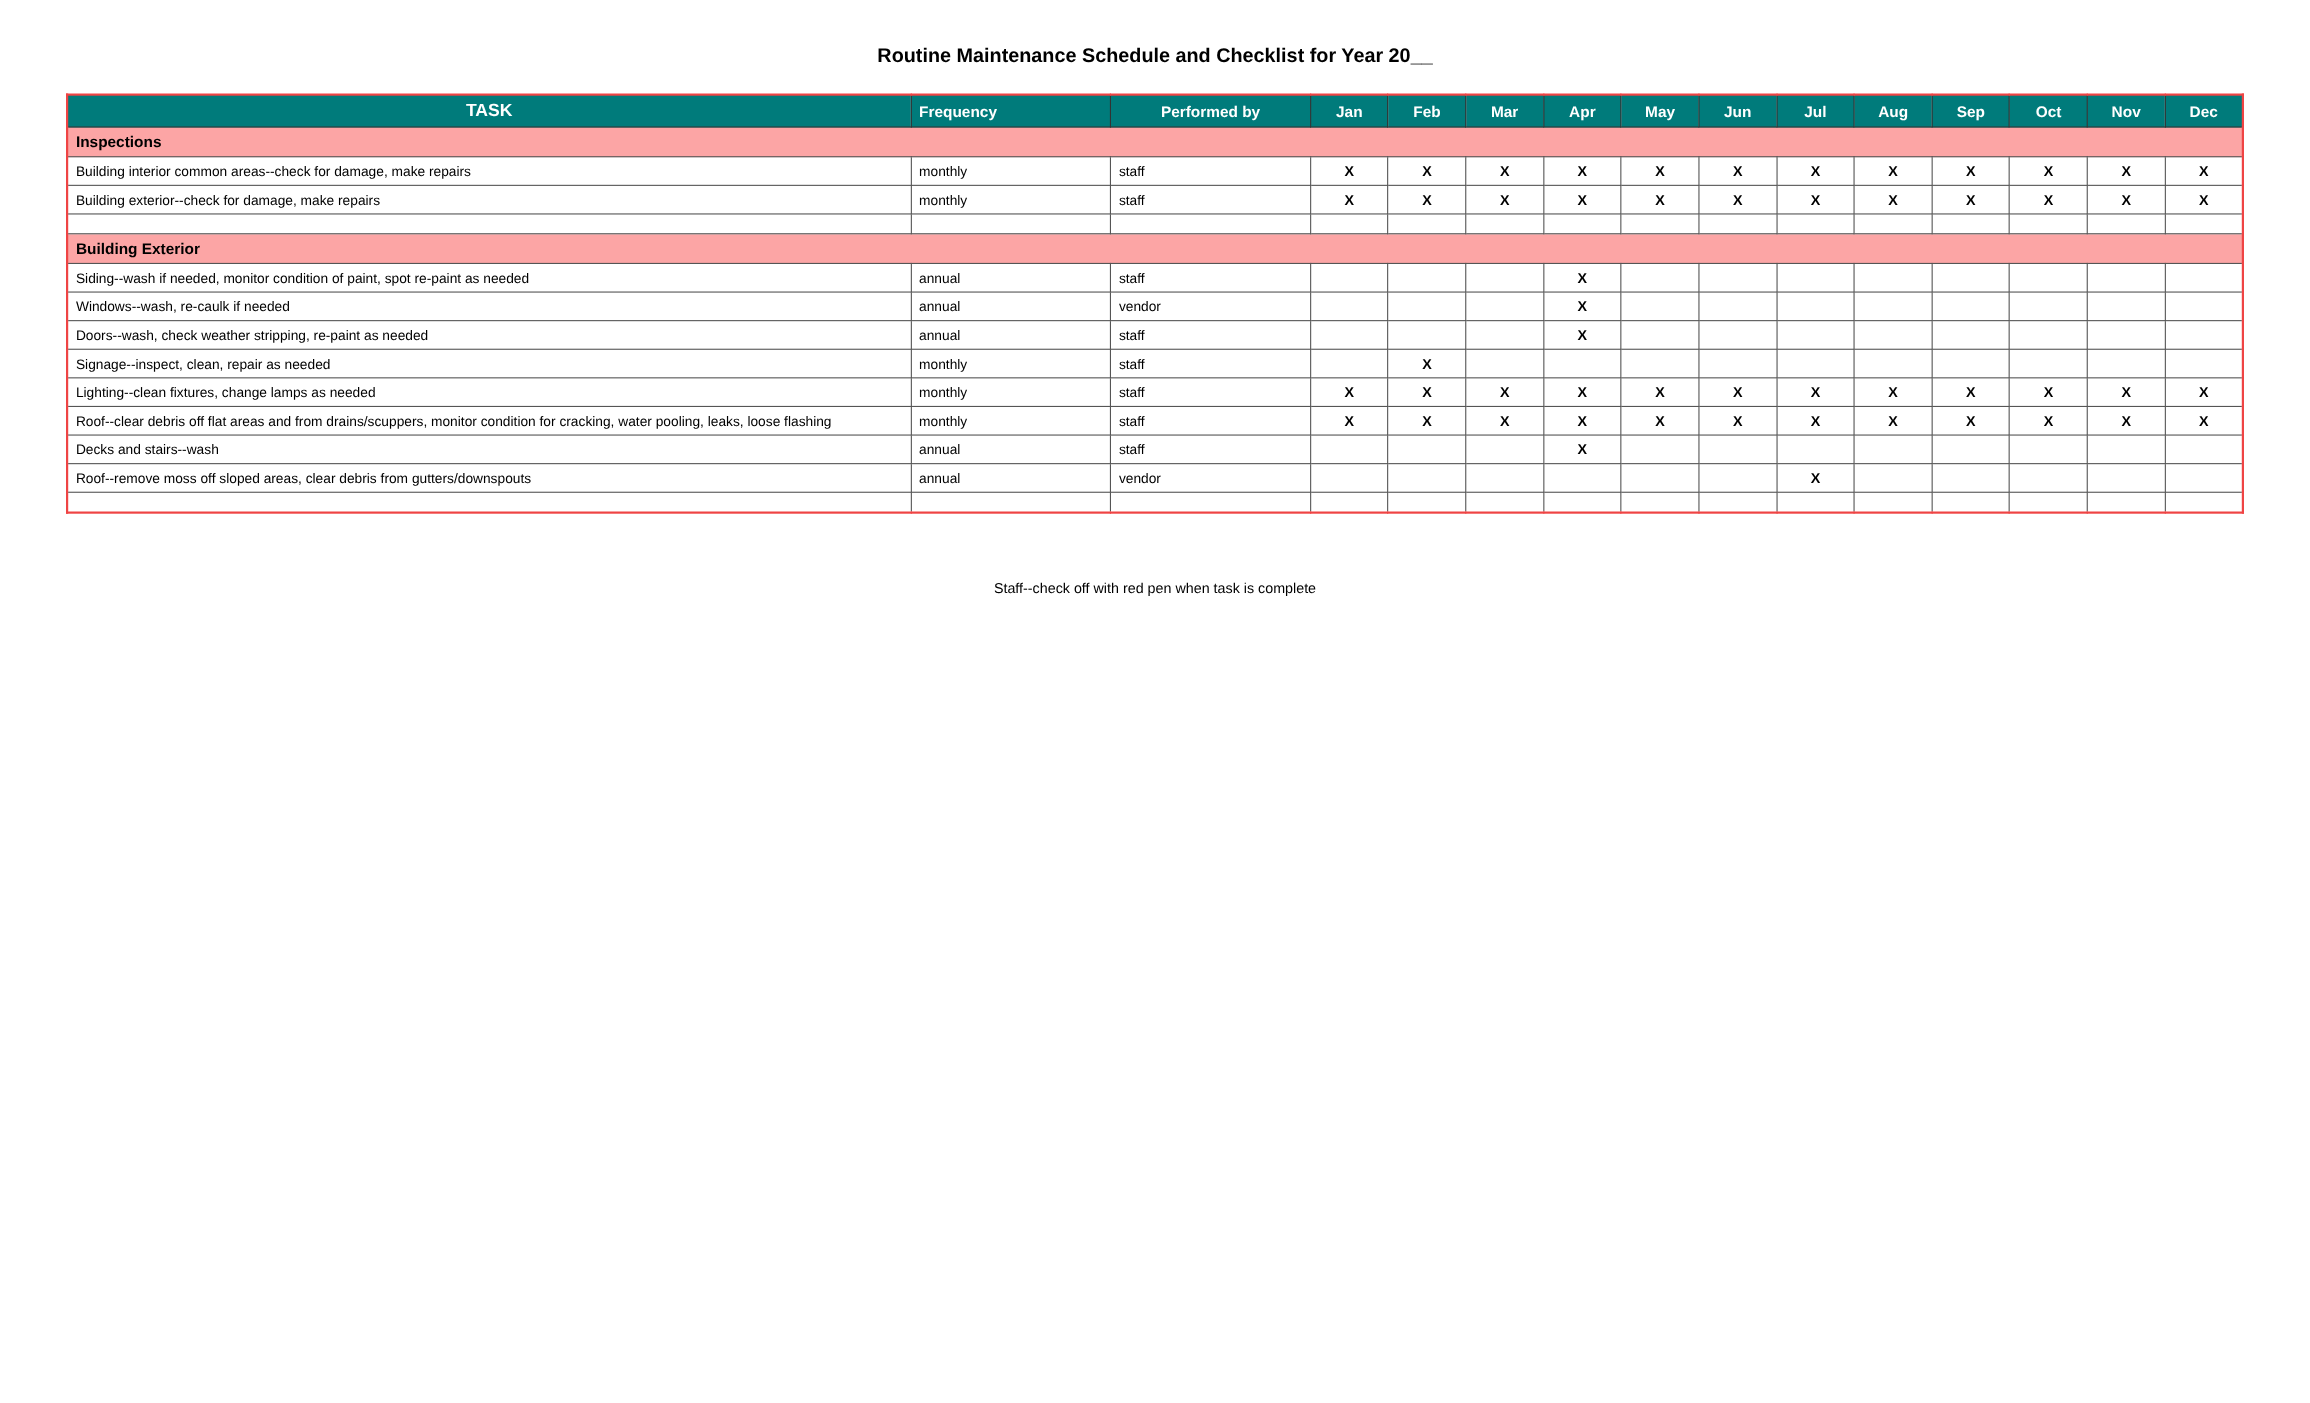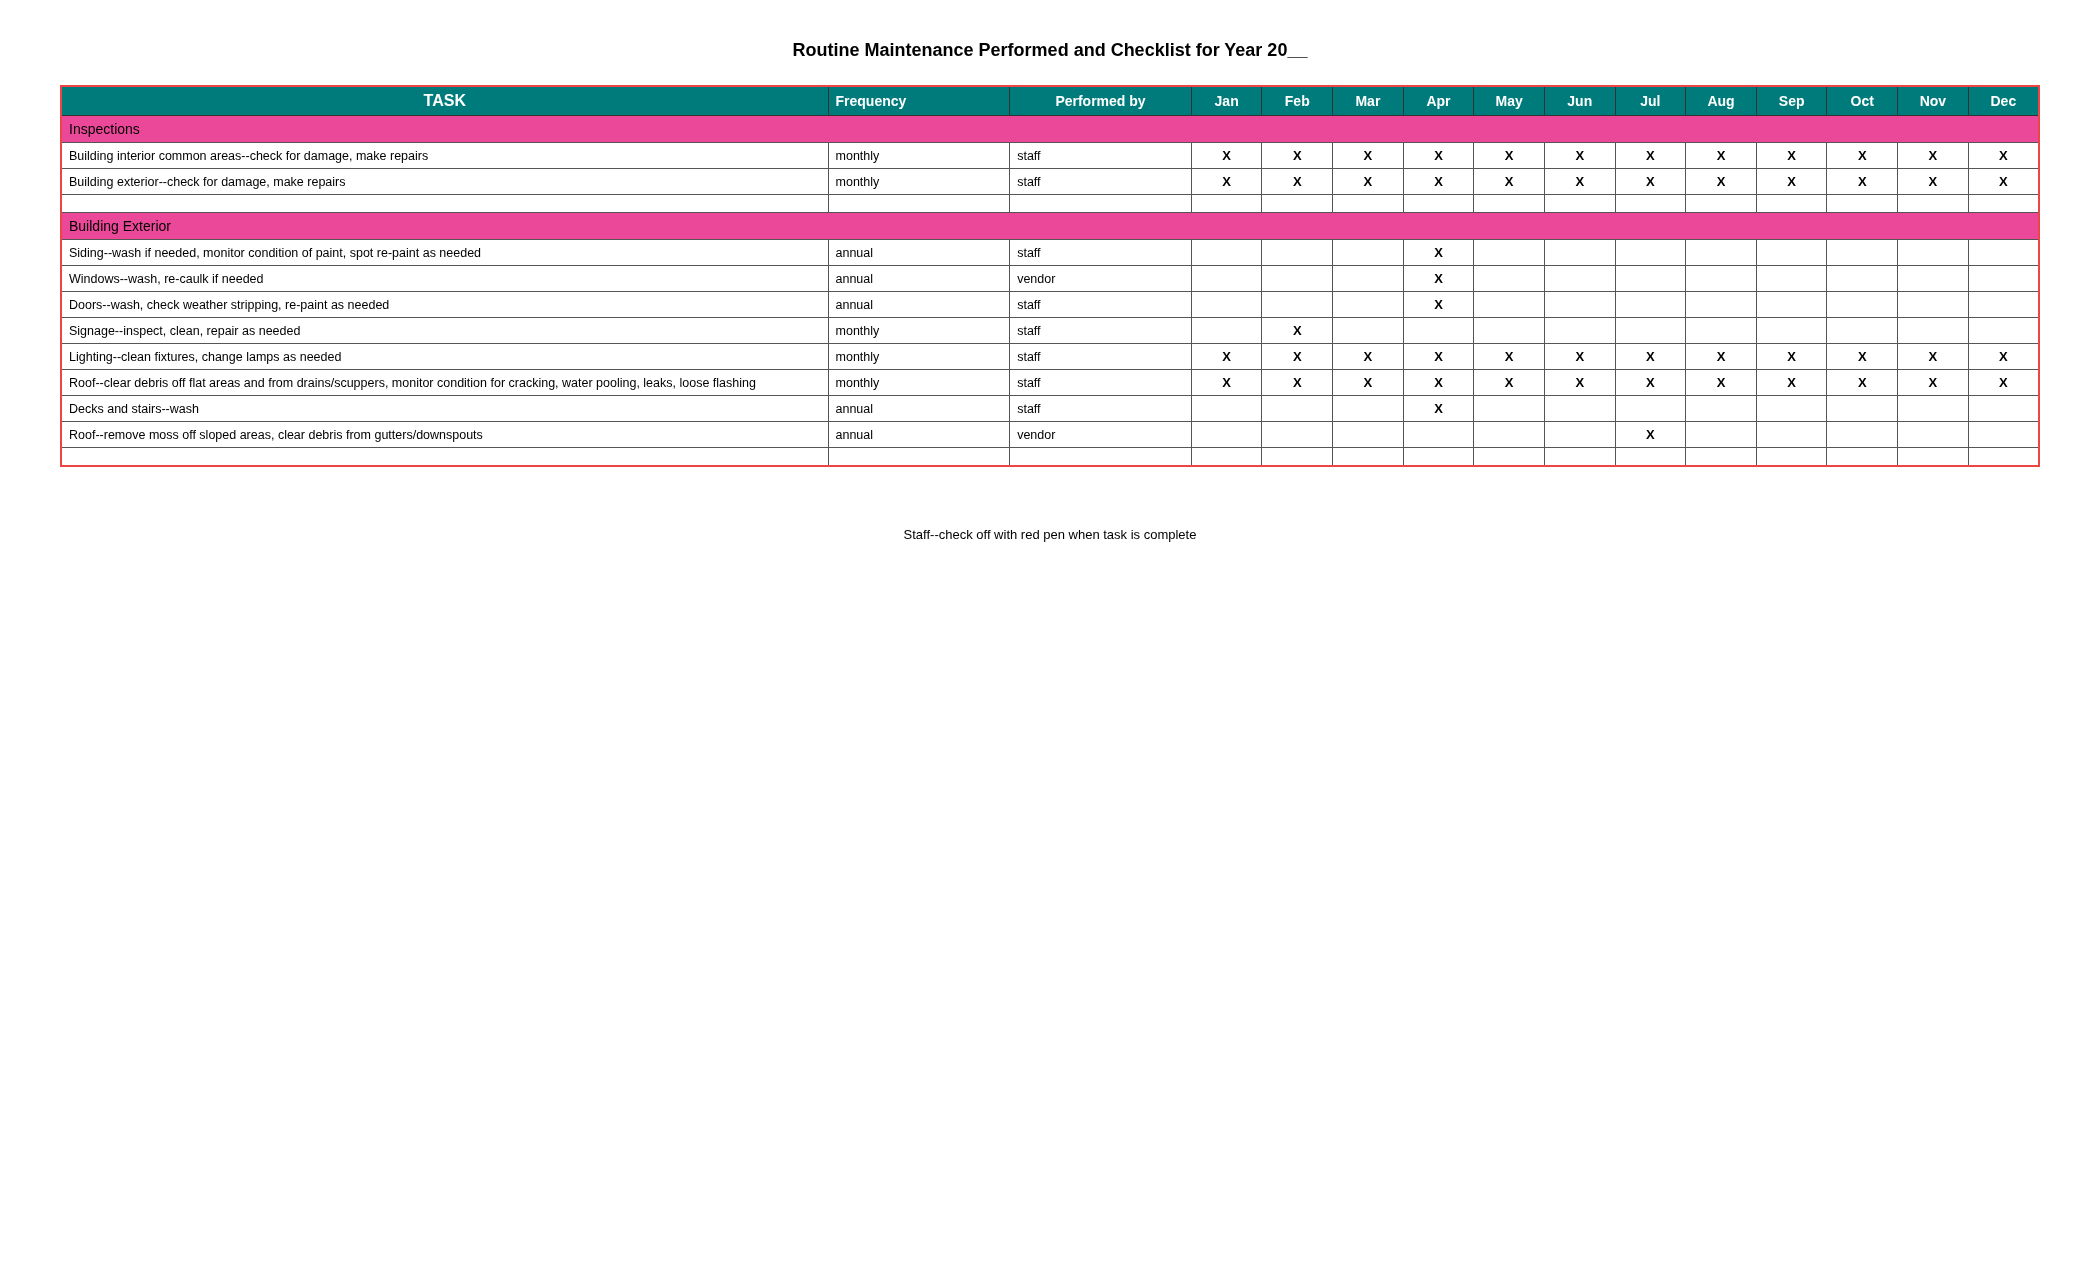--- a/index.html
+++ b/index.html
@@ -39,22 +39,22 @@
       font-weight: bold;
       text-align: center;
       font-size: 14px;
       border-color: #333;
     }
     thead th.col-task {
       font-size: 16px;
     }
 
     .section-header td {
-      background-color: #ec4899;
-      font-weight: normal;
+      background-color: #fca5a5;
+      font-weight: bold;
       color: #000;
       font-size: 14px;
       border-color: #555;
     }
     .data-row td {
       background: #fff;
       font-size: 12.5px;
     }
     .data-row:nth-child(even) td {
       background: #fff;
@@ -70,21 +70,21 @@
       color: #000;
     }
     .x-mark {
       font-weight: bold;
       font-size: 13px;
     }
   </style>
 </head>
 <body>
 
-<div class="page-title">Routine Maintenance Performed and Checklist for Year 20__</div>
+<div class="page-title">Routine Maintenance Schedule and Checklist for Year 20__</div>
 
 <table>
   <thead>
     <tr>
       <th class="col-task">TASK</th>
       <th class="col-freq">Frequency</th>
       <th class="col-perf">Performed by</th>
       <th class="col-month">Jan</th>
       <th class="col-month">Feb</th>
       <th class="col-month">Mar</th>

